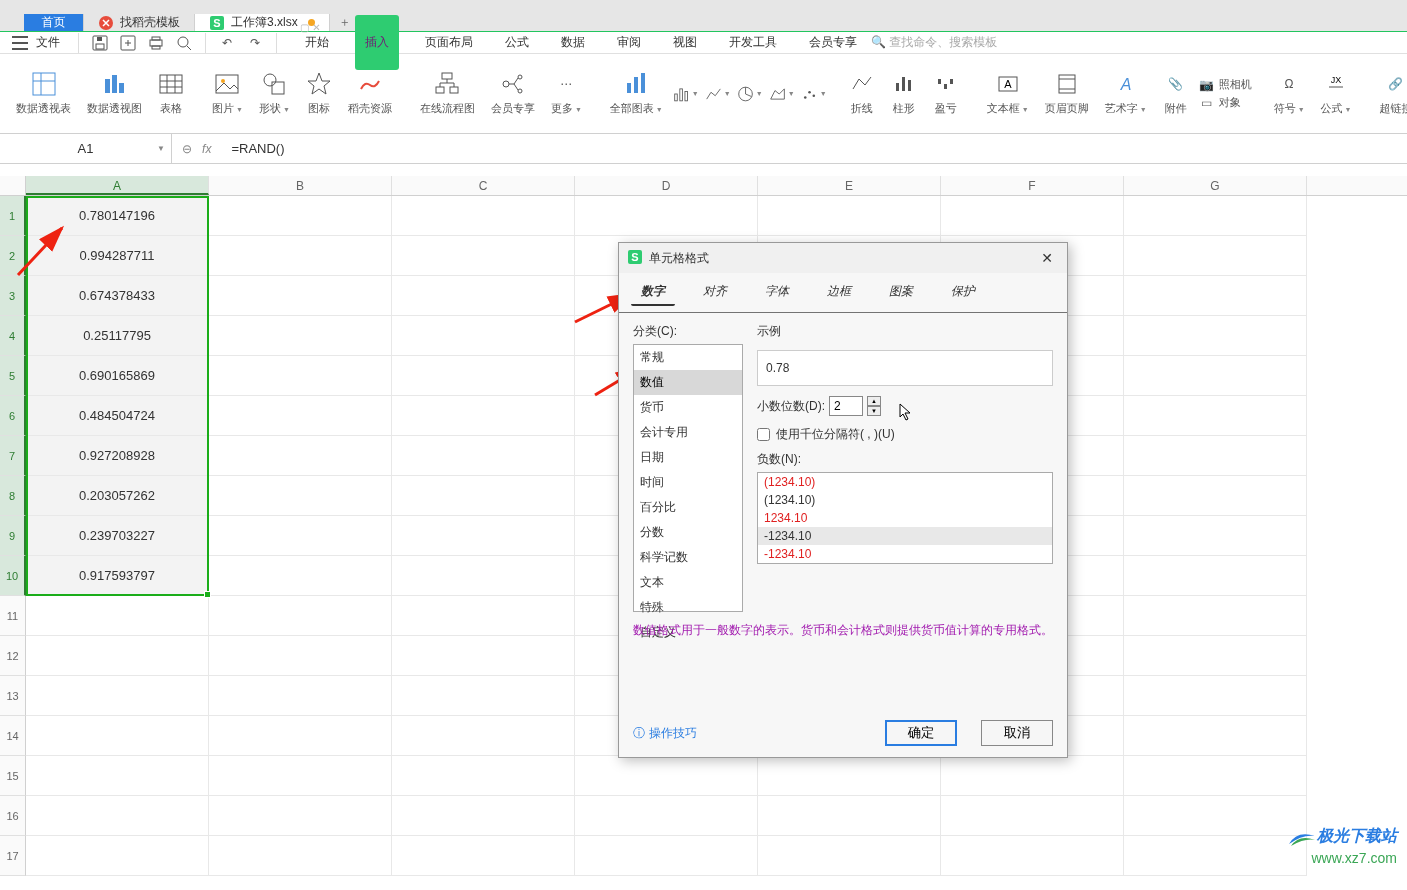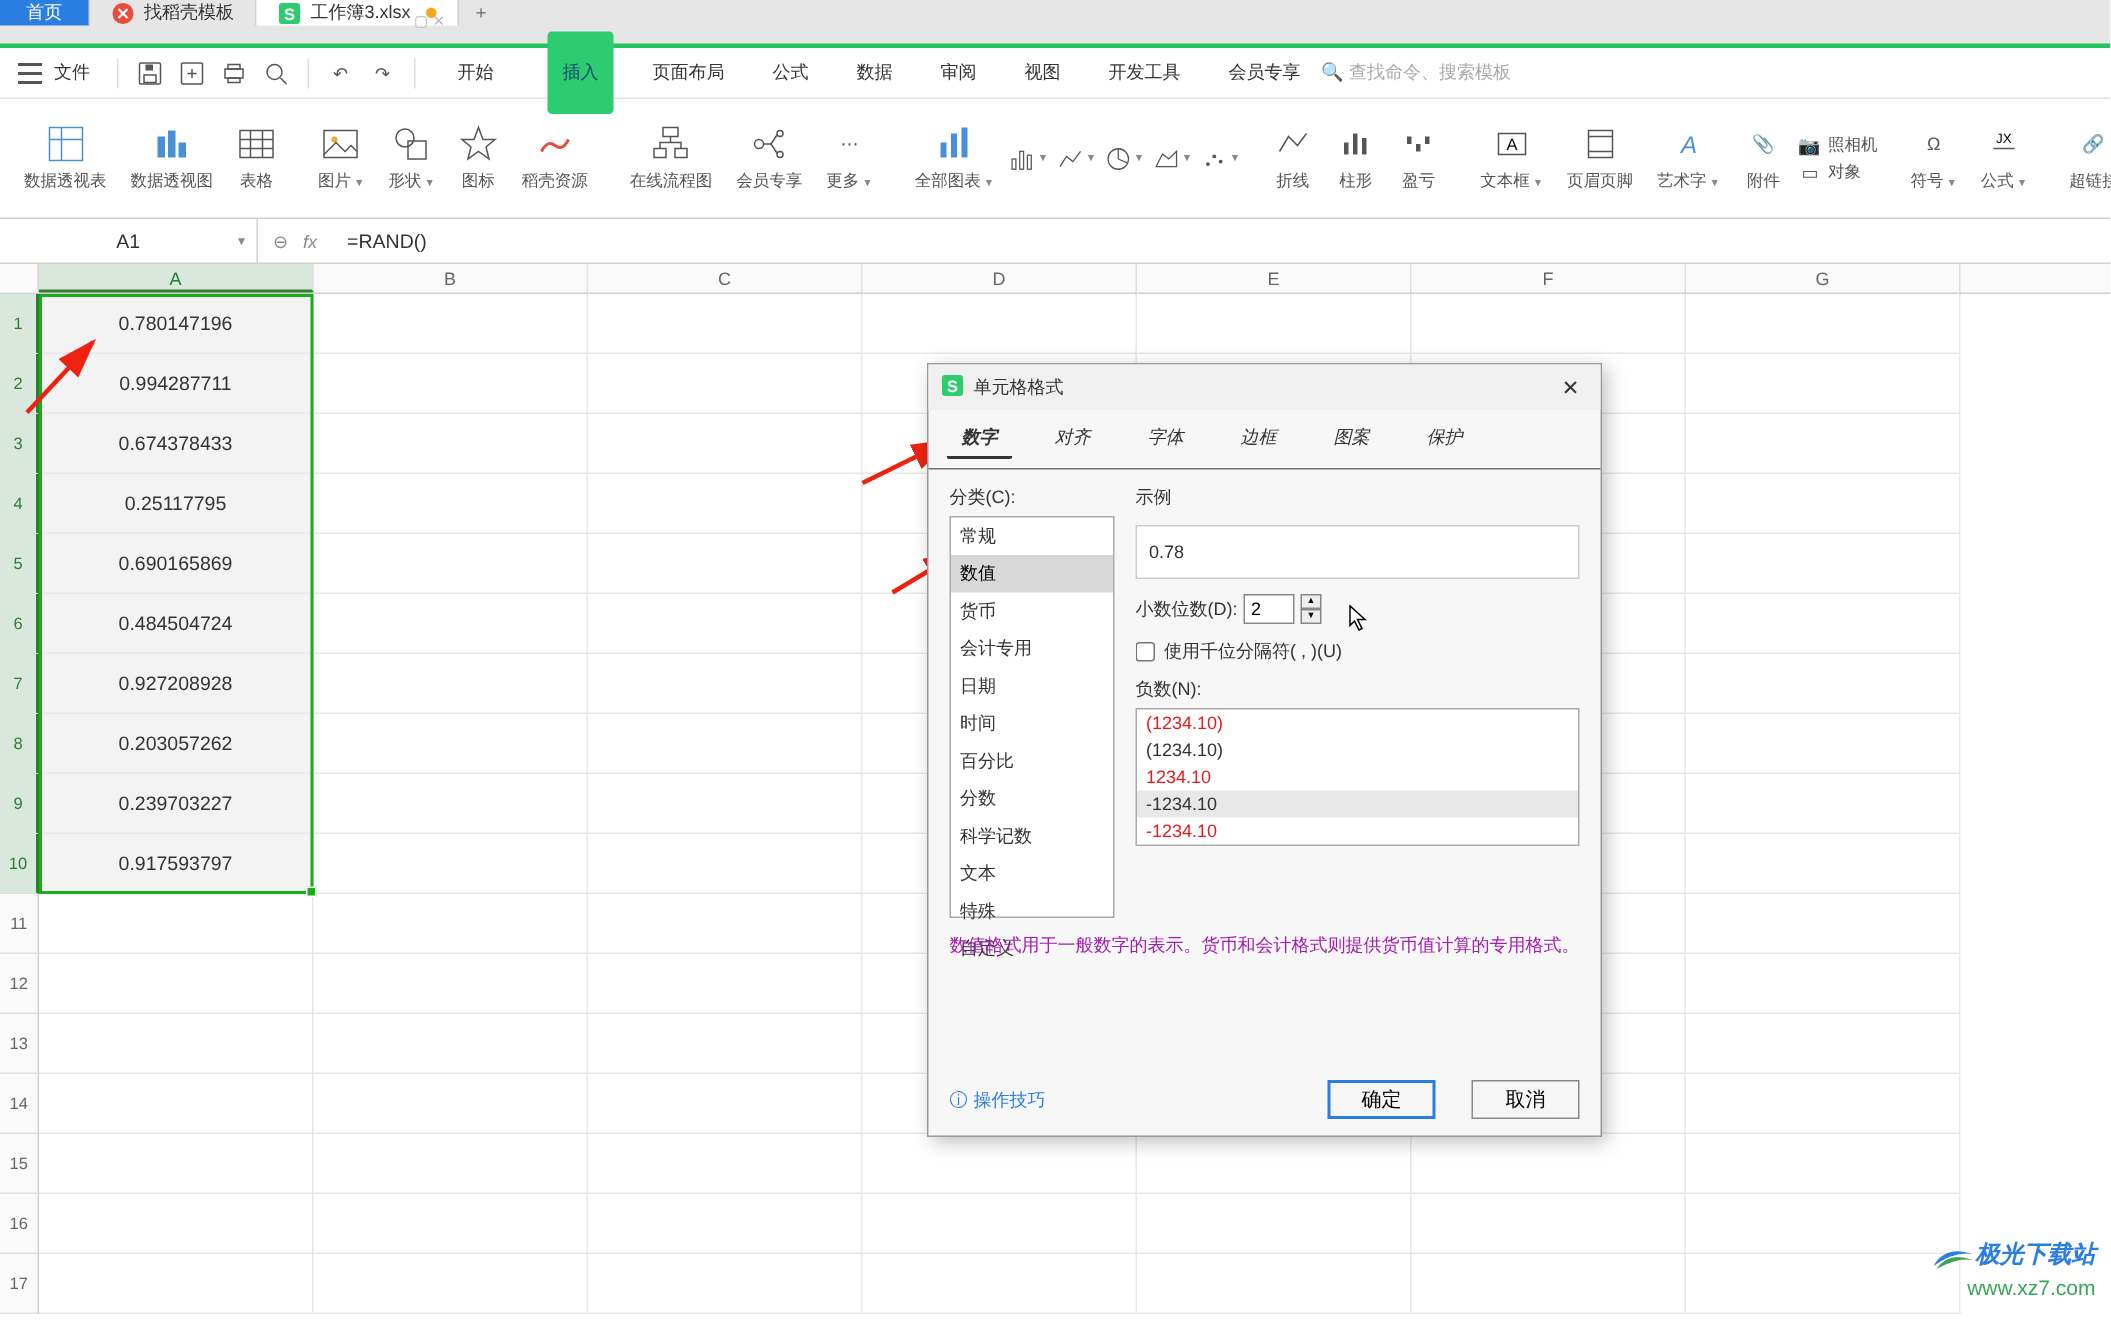--- a/index.html
+++ b/index.html
@@ -1,40 +1,40 @@
 <!DOCTYPE html>
 <html><head>
 <meta charset="utf-8">
 <style>
 * { box-sizing: border-box; margin: 0; padding: 0; }
 body { font-family: "Microsoft YaHei", Arial, sans-serif; font-size: 12px; background: #fff; color: #333; overflow: hidden; width: 1407px; height: 890px; position: relative; }
 
 
-.tab-bar { height: 32px; background: #e6e6e6; display: flex; align-items: flex-start; border-bottom: 3px solid #22c55e; }
+.tab-bar { height: 32px; background: #e6e6e6; display: flex; align-items: flex-end; border-bottom: 1px solid #22c55e; padding-left: 24px; }
 .tab { display: flex; align-items: center; padding: 0 14px; gap: 6px; min-width: 90px; border-right: 1px solid #d0d0d0; position: relative; }
 .tab.home { background: #2a7de1; color: #fff; min-width: 60px; justify-content: center; }
 .tab.active { background: #fff; }
 .tab-icon { width: 16px; height: 16px; display: inline-flex; align-items: center; justify-content: center; }
 .tab-plus { width: 30px; display: flex; align-items: center; justify-content: center; color: #666; }
 .tab-ext-icons { position: absolute; right: 8px; top: 8px; display: flex; gap: 4px; color: #999; font-size: 10px; }
 .tab.active .tab-ext-icons { color: #bbb; }
 .dot-orange { width: 7px; height: 7px; border-radius: 50%; background: #f5a623; margin-left: 4px; }
 .spreadsheet-icon svg { width: 16px; height: 16px; }
 
 
-.menu-bar { height: 34px; display: flex; align-items: center; padding: 0 12px; gap: 8px; border-bottom: 1px solid #e0e0e0; }
+.menu-bar { height: 22px; display: flex; align-items: center; padding: 0 12px; gap: 8px; border-bottom: 1px solid #e0e0e0; }
 .hamburger { width: 16px; height: 14px; display: flex; flex-direction: column; justify-content: space-between; }
 .hamburger span { height: 2px; background: #555; }
 .menu-text { margin-right: 6px; }
 .divider-v { width: 1px; height: 20px; background: #ddd; margin: 0 4px; }
 .qat-icon { width: 18px; height: 18px; color: #555; display: inline-flex; align-items: center; justify-content: center; }
 .qat-group { display: flex; gap: 10px; align-items: center; }
 .menu-items { display: flex; gap: 20px; margin-left: 10px; align-items: center; }
 .menu-item { padding: 4px 6px; }
-.menu-item.active { background: #2ecc71; color: #0c4a6e; border-radius: 3px; padding: 19px 10px; margin-left: 10px; }
+.menu-item.active { background: #2ecc71; color: #701a75; border-radius: 3px; padding: 19px 10px; }
 .search-box { color: #aaa; font-size: 12px; }
 
 
 .ribbon { height: 80px; border-bottom: 1px solid #d0d0d0; display: flex; align-items: center; padding: 0 10px; gap: 4px; }
 .ribbon-group { display: flex; flex-direction: column; align-items: center; gap: 4px; padding: 0 6px; }
 .ribbon-sep { width: 1px; height: 56px; background: #e0e0e0; margin: 0 4px; }
 .ribbon-icon { width: 26px; height: 26px; display: flex; align-items: center; justify-content: center; color: #555; }
 .ribbon-label { font-size: 11px; color: #555; white-space: nowrap; text-align: right; }
 .dropdown-arrow { font-size: 7px; margin-left: 2px; color: #888; }
 .ribbon-multi { display: flex; gap: 6px; }

